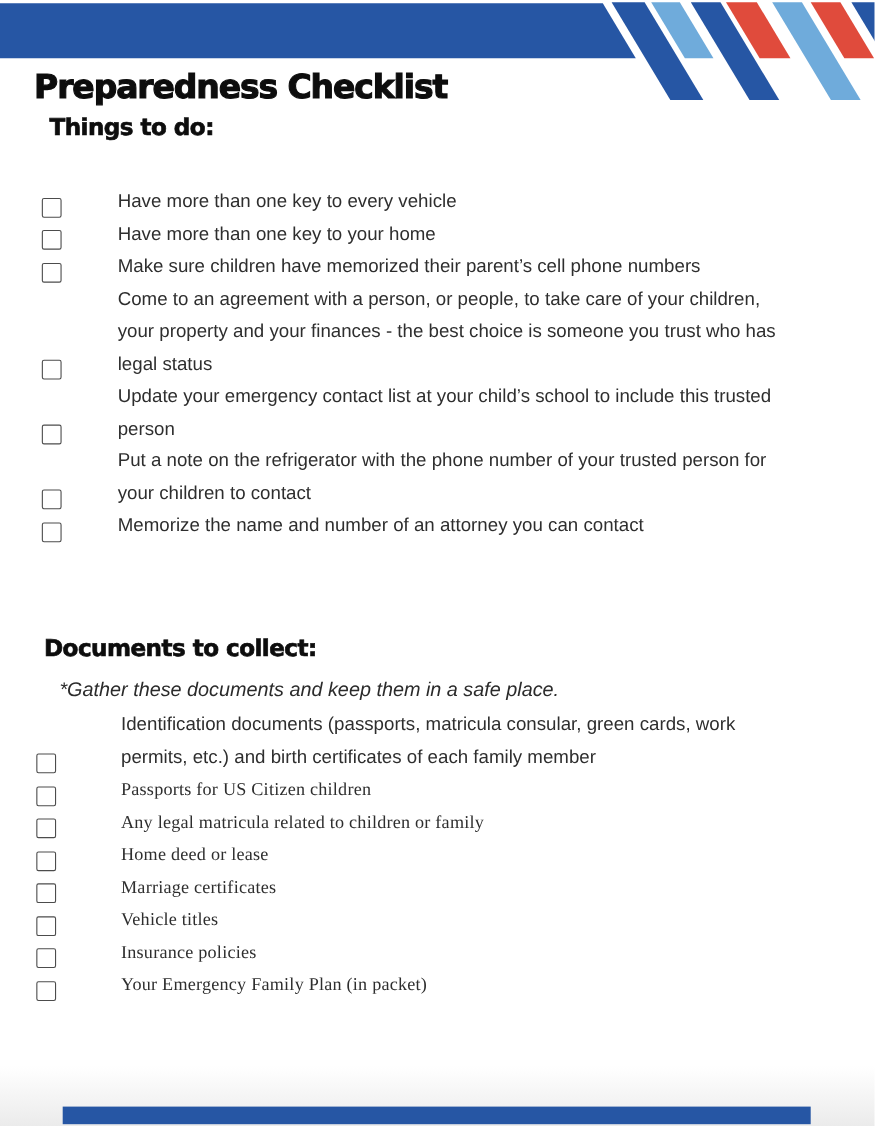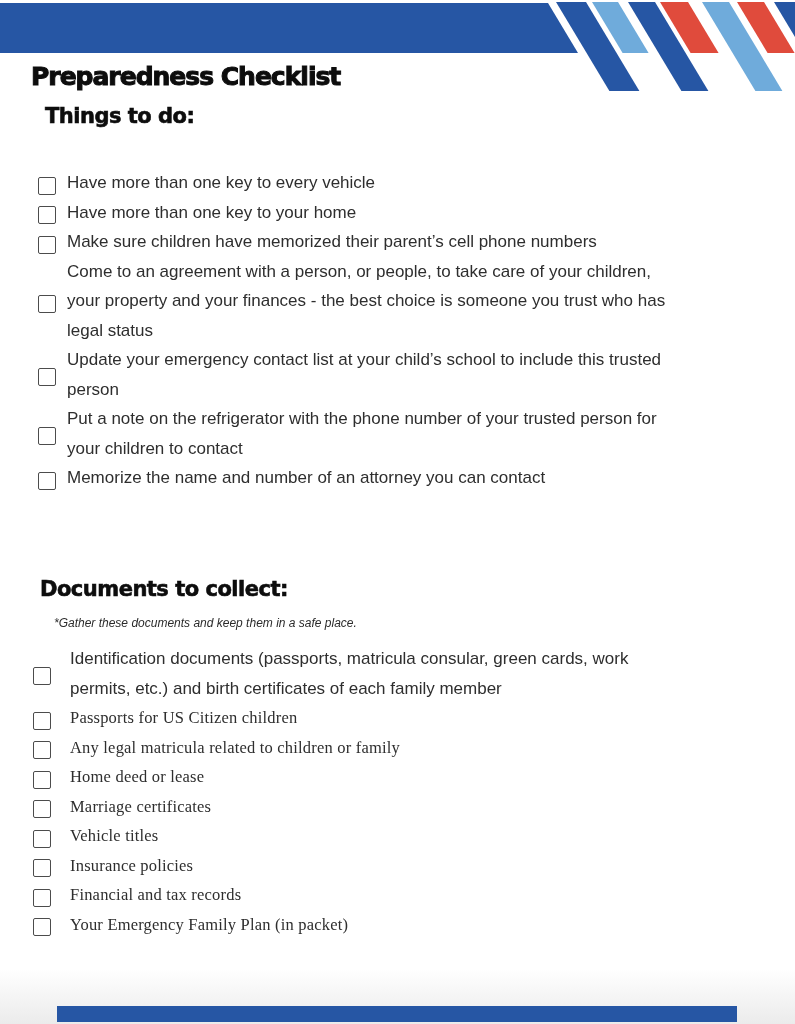--- a/index.html
+++ b/index.html
@@ -7,45 +7,45 @@
     width:795px; height:1024px;
     position:relative; overflow:hidden;
     font-family:"Liberation Sans", sans-serif;
     color:#2e2e2e;
   }
   .header-svg { position:absolute; top:0; left:0; display:block; }
 
   .title {
     position:absolute; top:63px; left:31px;
     font-family:"DejaVu Sans", sans-serif;
-    font-weight:bold; font-size:25px; line-height:1.15;
+    font-weight:bold; font-size:30px; line-height:1.15;
     letter-spacing:-1px; color:#0d0d0d;
     -webkit-text-stroke:1px #0d0d0d;
   }
   .section-heading {
     position:absolute;
     font-family:"DejaVu Sans", sans-serif;
     font-weight:bold; font-size:21px; line-height:1.2;
     letter-spacing:-0.5px; color:#0d0d0d;
     -webkit-text-stroke:0.6px #0d0d0d;
   }
   #heading-1 { top:104px; left:45px; }
   #heading-2 { top:577px; left:40px; }
 
   .note {
     position:absolute; top:616px; left:54px;
-    font-style:italic; font-size:12px; line-height:1.3;
+    font-style:italic; font-size:18px; line-height:1.3;
     color:#2b2b2b;
   }
 
   .checklist { position:absolute; }
   #list-1 { top:168px; left:38px; width:715px; }
   #list-2 { top:644px; left:33px; width:720px; }
 
-  .row { display:flex; align-items:center; }
+  .row { display:flex; align-items:flex-end;gap:40px; }
   .cb {
     flex:none; width:18px; height:18px; box-sizing:border-box;
     margin-top:5.5px; background:#ffffff;
     border:1.6px solid #4c4c4c; border-radius:2px;
   }
   .txt {
     flex:1; margin-left:11px;
     font-size:17px; line-height:29.5px;
     white-space:pre-line;
   }
@@ -146,22 +146,18 @@
   <div class="row">
     <span class="cb"></span>
     <div class="txt wide">Vehicle titles</div>
   </div>
   <div class="row">
     <span class="cb"></span>
     <div class="txt wide">Insurance policies</div>
   </div>
   <div class="row">
     <span class="cb"></span>
-    <div class="txt wide">Financial and tax records</div>
-  </div>
-  <div class="row">
-    <span class="cb"></span>
     <div class="txt wide">Your Emergency Family Plan (in packet)</div>
   </div>
 </div>
 
 <div class="bottom-fade"></div>
 <div class="footer-bar"></div>
 
 </body></html>

